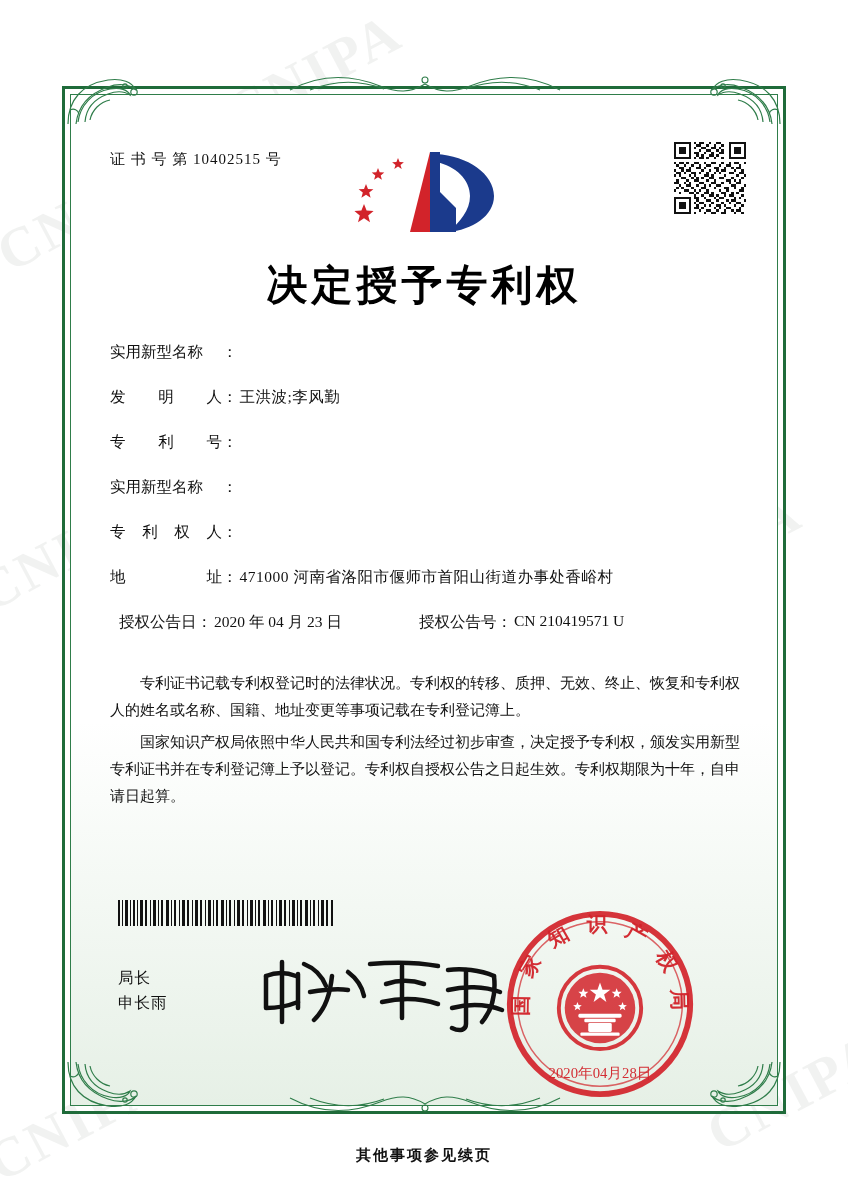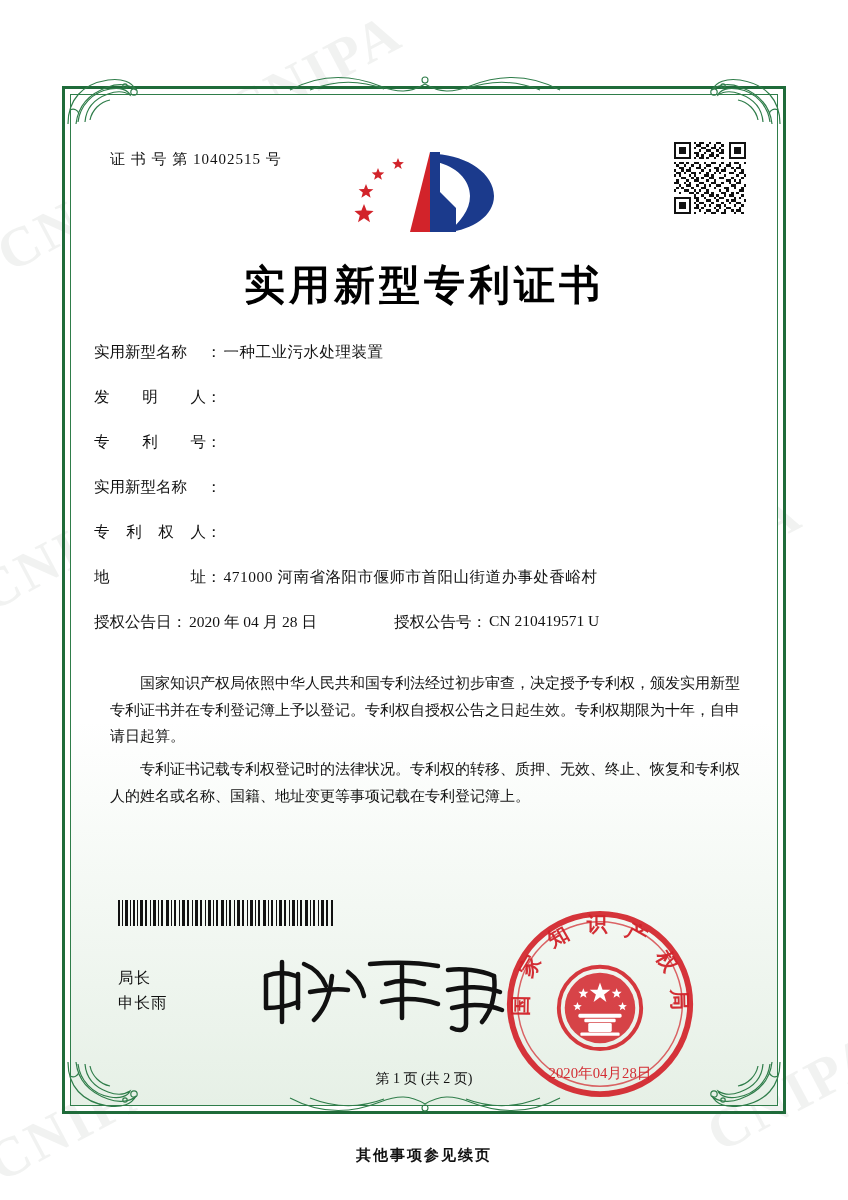--- a/index.html
+++ b/index.html
@@ -131,21 +131,21 @@
     text-align: center;
     font-size: 41px;
     font-weight: bold;
     letter-spacing: 4px;
     font-family: "Liberation Serif", serif;
     color: #000;
   }
 
   .fields {
     position: absolute;
-    left: 24px;
+    left: 40px;
     top: 248px;
     width: 628px;
   }
   .field-row {
     display: flex;
     align-items: baseline;
     margin-bottom: 24px;
     font-size: 15.5px;
     color: #111;
   }
@@ -160,20 +160,21 @@
   }
   .field-label.spread > span { display: inline-block; }
   .field-colon { margin: 0 2px 0 0; }
   .field-value { flex: 1; letter-spacing: 0.5px; }
 
   .dual-row {
     display: flex;
     align-items: flex-start;
     font-size: 15.5px;
     margin-bottom: 10px;
+    margin-left: 9px;
   }
   .dual-left { width: 300px; flex: 0 0 300px; display: flex; }
   .dual-right { flex: 1; display: flex; }
   .dual-label { white-space: nowrap; }
 
   .paragraphs {
     position: absolute;
     left: 40px;
     top: 576px;
     width: 630px;
@@ -553,37 +554,37 @@
         </g>
 
         <path d="M92 6 C124 8 150 26 150 48 C150 68 128 82 104 84 C116 74 126 62 126 48 C126 32 112 18 92 14 Z" fill="#1b3a8c"></path>
 
         <polygon points="86,4 96,4 96,84 86,84" fill="#1b3a8c"></polygon>
         <polygon points="86,4 86,84 66,84" fill="#d2232a"></polygon>
         <polygon points="96,44 112,60 112,84 96,84" fill="#1b3a8c"></polygon>
       </svg>
     </div>
 
-    <div class="title">实用新型专利证书</div>
+    <div class="title">决定授予专利权</div>
 
     <div class="fields">
 
       <div class="field-row">
         <span class="field-label">实用新型名称</span>
         <span class="field-colon">：</span>
-        <span class="field-value">一种工业污水处理装置</span>
       </div>
 
       <div class="field-row">
         <span class="field-label spread">
           <span>发</span>
           <span>明</span>
           <span>人</span>
         </span>
         <span class="field-colon">：</span>
+        <span class="field-value">王洪波;李风勤</span>
       </div>
 
       <div class="field-row">
         <span class="field-label spread">
           <span>专</span>
           <span>利</span>
           <span>号</span>
         </span>
         <span class="field-colon">：</span>
       </div>
@@ -609,33 +610,33 @@
           <span>址</span>
         </span>
         <span class="field-colon">：</span>
         <span class="field-value">471000 河南省洛阳市偃师市首阳山街道办事处香峪村</span>
       </div>
 
       <div class="dual-row">
         <span class="dual-left">
           <span class="dual-label">授权公告日</span>
           <span class="field-colon">：</span>
-          <span>2020 年 04 月 28 日</span>
+          <span>2020 年 04 月 23 日</span>
         </span>
         <span class="dual-right">
           <span class="dual-label">授权公告号</span>
           <span class="field-colon">：</span>
           <span>CN 210419571 U</span>
         </span>
       </div>
     </div>
 
     <div class="paragraphs">
+      <p>专利证书记载专利权登记时的法律状况。专利权的转移、质押、无效、终止、恢复和专利权人的姓名或名称、国籍、地址变更等事项记载在专利登记簿上。</p>
       <p>国家知识产权局依照中华人民共和国专利法经过初步审查，决定授予专利权，颁发实用新型专利证书并在专利登记簿上予以登记。专利权自授权公告之日起生效。专利权期限为十年，自申请日起算。</p>
-      <p>专利证书记载专利权登记时的法律状况。专利权的转移、质押、无效、终止、恢复和专利权人的姓名或名称、国籍、地址变更等事项记载在专利登记簿上。</p>
     </div>
 
     <div class="barcode">
       <svg viewBox="0 0 216 26" shape-rendering="crispEdges">
         <g fill="#111">
           <rect x="0" y="0" width="2" height="26"></rect>
             <rect x="4" y="0" width="1" height="26"></rect>
           <rect x="7" y="0" width="3" height="26"></rect>
             <rect x="12" y="0" width="1" height="26"></rect>
           <rect x="15" y="0" width="2" height="26"></rect>
@@ -746,17 +747,16 @@
             <rect x="-1.5" y="17" width="3" height="7"></rect>
             <rect x="4" y="17" width="3" height="7"></rect>
             <rect x="-20" y="25" width="40" height="3.5" rx="1.2"></rect>
           </g>
         </g>
 
         <text x="100" y="176" text-anchor="middle" font-family="Liberation Serif, serif" font-size="15" fill="#d2232a" opacity="0.95">2020年04月28日</text>
       </svg>
     </div>
 
-    <div class="page-num">第 1 页 (共 2 页)</div>
   </div>
 </div>
 
 <div class="footer-note">其他事项参见续页</div>
 
 </body></html>

